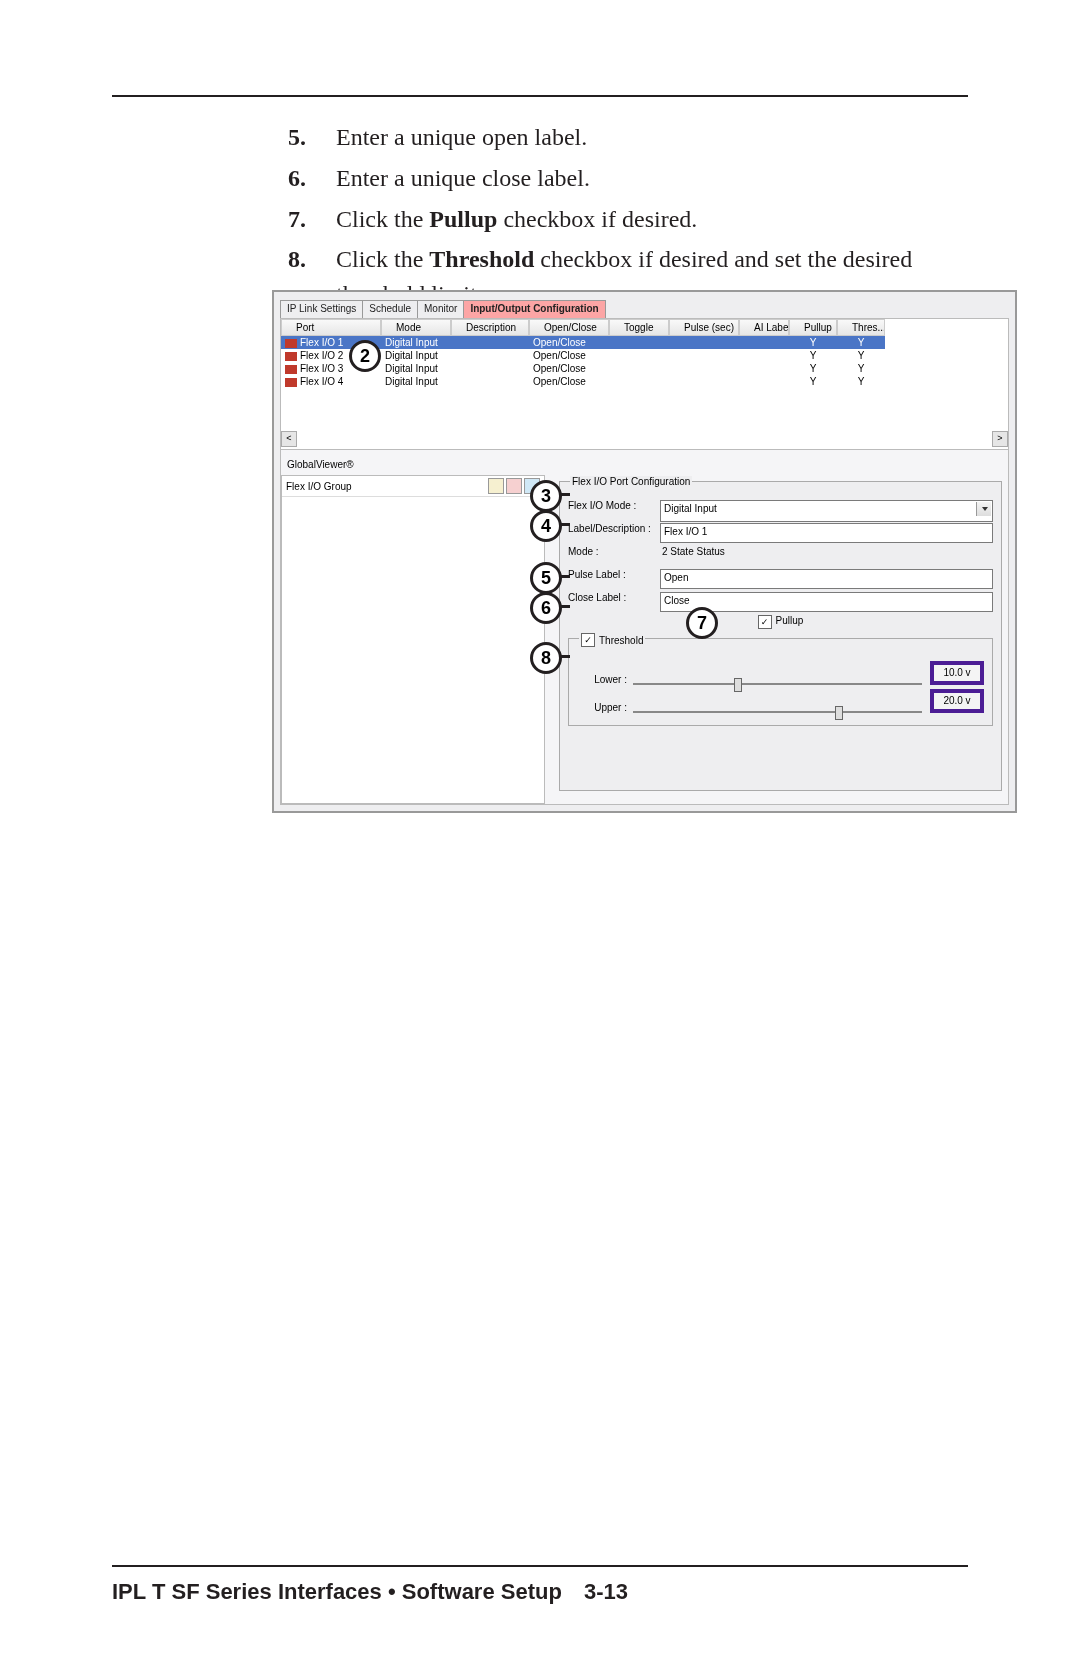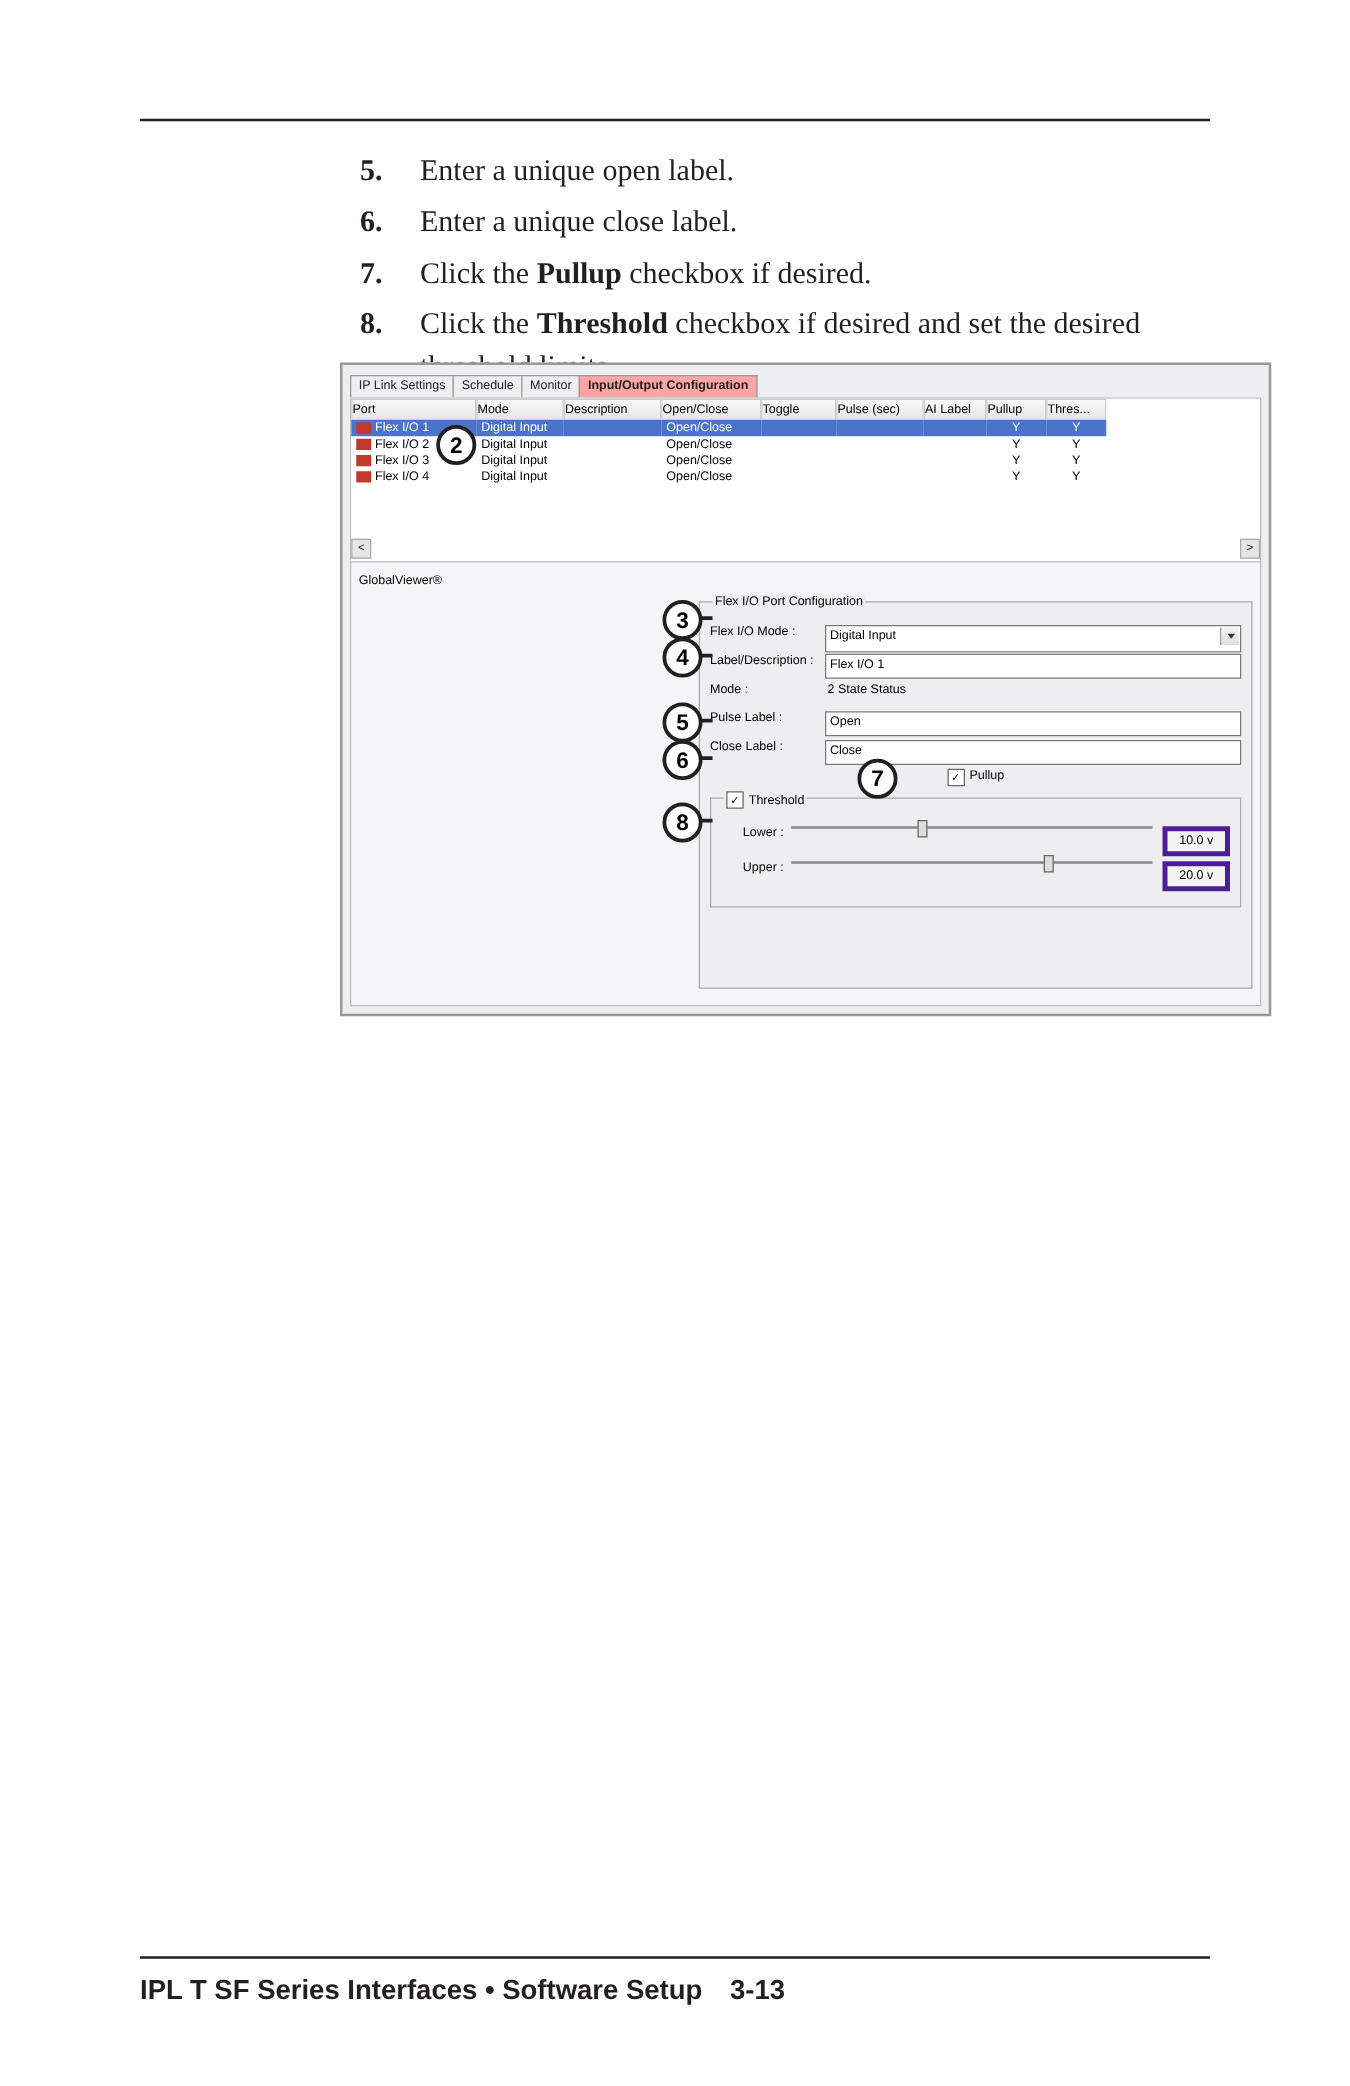--- a/index.html
+++ b/index.html
@@ -13,21 +13,21 @@
   .shot{position:absolute;left:272px;top:290px;width:745px;height:523px;box-sizing:border-box;background:#eeeef0;border:2px solid #999;font-family:Tahoma,Arial,sans-serif;font-size:10px;color:#000}
 
   .tabs{position:absolute;left:6px;top:8px;display:flex;height:18px}
   .tab{padding:2px 6px;background:#eeeef0;border:1px solid #999;border-bottom:none;margin-right:-1px;color:#222}
   .tab.act{background:#fca5a5;font-weight:bold}
 
   .panel-inner{position:absolute;left:6px;top:26px;right:6px;bottom:6px;border:1px solid #bbb;background:#f5f5f7}
 
   .grid{position:absolute;left:0;top:0;right:0;height:130px;background:#fff;border-bottom:1px solid #bbb;font-size:10px}
   .ghead,.grow{display:grid;grid-template-columns:100px 70px 78px 80px 60px 70px 50px 48px 48px}
-  .ghead div{border:1px solid #ccc;background:linear-gradient(#f9f9f9,#e6e6e6);padding:2px 0;font-size:10px;text-align:left;white-space:nowrap;overflow:hidden}
+  .ghead div{border:1px solid #ccc;background:linear-gradient(#f9f9f9,#e6e6e6);padding:2px 14px;font-size:10px;text-align:left;white-space:nowrap;overflow:hidden}
   .grow div{padding:1px 4px;white-space:nowrap;overflow:hidden}
   .grow.sel div{background:#4a75c6;color:#fff}
   .porticon{width:12px;height:9px;display:inline-block;background:#c0392b;margin-right:3px;vertical-align:middle}
   .center{text-align:center}
   .scroll-l,.scroll-r{position:absolute;bottom:2px;width:14px;height:14px;border:1px solid #aaa;background:#e6e6e6;text-align:center;line-height:12px;font-size:9px}
   .scroll-l{left:0}
   .scroll-r{right:0}
 
   .gv-lbl{position:absolute;left:6px;top:140px;font-size:10px}
   .tree{position:absolute;left:0;top:156px;width:262px;bottom:0;background:#fff;border:1px solid #bbb}
@@ -43,21 +43,21 @@
   .clab{width:92px;font-size:10px}
   .cin{flex:1;height:16px;border:1px solid #7a7a7a;background:#fff;padding:1px 3px;font-size:10px;line-height:14px}
   .csel{flex:1;height:18px;border:1px solid #7a7a7a;background:#fff;position:relative;padding:1px 3px;font-size:10px;line-height:14px}
   .csel::after{content:"";position:absolute;right:1px;top:1px;width:14px;height:14px;border-left:1px solid #999;background:linear-gradient(#f4f4f4,#ddd)}
   .carrow{position:absolute;right:4px;top:6px;width:0;height:0;border-left:3px solid transparent;border-right:3px solid transparent;border-top:4px solid #333;z-index:2}
   .ctext{font-size:10px;padding-left:2px}
   .chk{width:12px;height:12px;border:1px solid #666;background:#fff;margin-right:4px;display:inline-flex;align-items:center;justify-content:center;font-size:9px;line-height:9px}
 
   .thresh{border:1px solid #aaa;margin:2px 0 0 0;padding:4px 8px 8px 8px}
   .thresh-title{display:flex;align-items:center;font-size:10px;position:relative;top:-10px;left:2px;background:#eeeef0;padding:0 2px;width:fit-content}
-  .slrow{display:flex;align-items:flex-start;margin:4px 0}
+  .slrow{display:flex;align-items:flex-end;margin:4px 0}
   .slab{width:50px;font-size:10px;text-align:right;padding-right:6px}
   .track{flex:1;height:2px;background:#888;position:relative;margin-right:8px}
   .thumb{position:absolute;top:-5px;width:6px;height:12px;background:#ddd;border:1px solid #666}
   .readout{width:46px;height:16px;border:4px solid #4c1d95;background:#f4f4f4;font-size:10px;text-align:center;line-height:16px}
 
   .callout{position:absolute;width:26px;height:26px;border:3px solid #231f20;border-radius:50%;background:#fff;display:flex;align-items:center;justify-content:center;font-family:Arial,sans-serif;font-size:18px;font-weight:bold;z-index:20}
   .c-line{position:absolute;background:#231f20;height:3px;z-index:19}
 
   .footer{position:absolute;left:112px;right:112px;top:1565px;border-top:2px solid #231f20;padding-top:12px;text-align:left;font-family:Arial,Helvetica,sans-serif;font-size:22px;font-weight:bold;color:#231f20}
   .footer .pg{margin-left:16px}
@@ -153,20 +153,30 @@
             <div class="center">Y</div>
             <div class="center">Y</div>
           </div>
         </div>
       <div class="scroll-l">&lt;</div>
       <div class="scroll-r">&gt;</div>
     </div>
 
     <div class="gv-lbl">GlobalViewer®</div>
 
+    <div class="tree">
+      <div class="tree-top">
+        <span>Flex I/O Group</span>
+        <div class="ticons">
+          <div class="ticon"></div>
+          <div class="ticon del"></div>
+          <div class="ticon add"></div>
+        </div>
+      </div>
+    </div>
 
     <div class="cfg">
       <span class="cfg-title">Flex I/O Port Configuration</span>
 
       <div class="crow">
         <div class="clab">Flex I/O Mode :</div>
         <div class="csel"><span>Digital Input</span><span class="carrow"></span></div>
       </div>
       <div class="crow">
         <div class="clab">Label/Description :</div>

